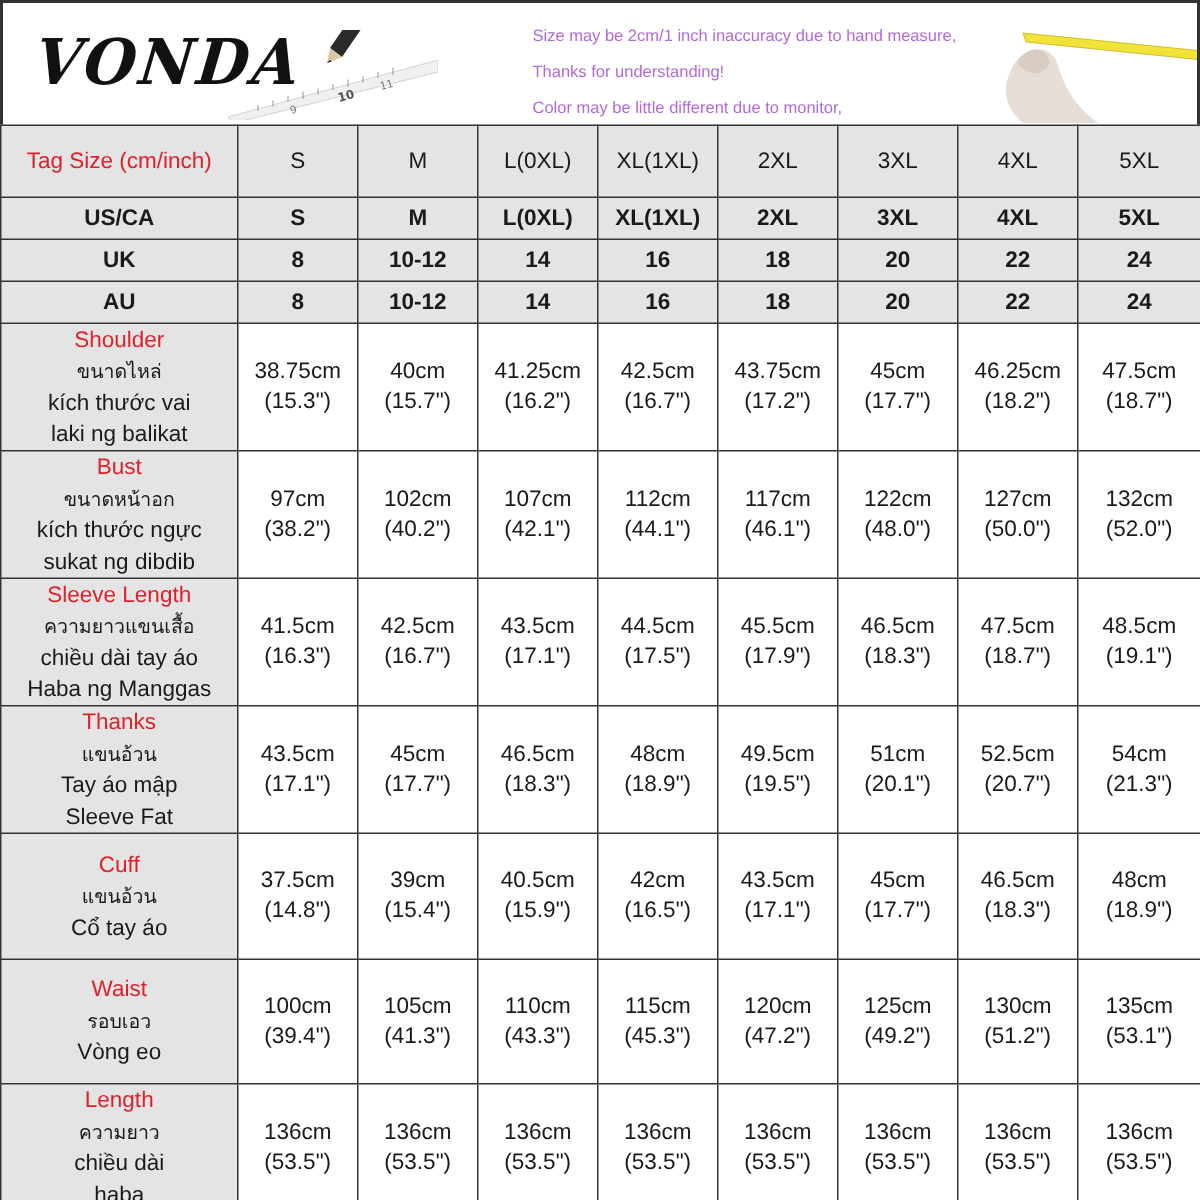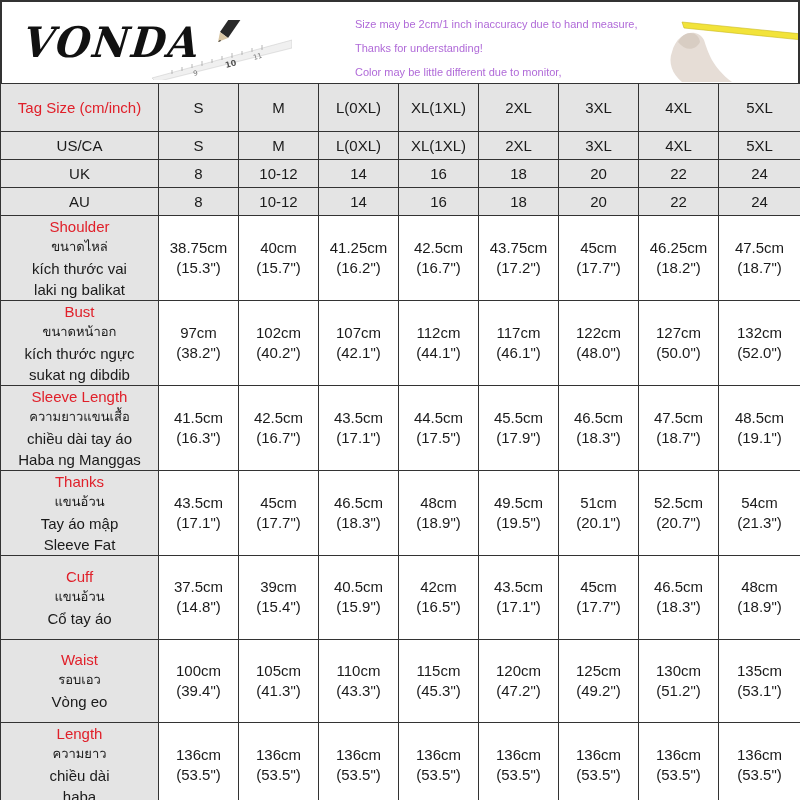--- a/index.html
+++ b/index.html
@@ -11,26 +11,26 @@
   .ruler { position: absolute; left: 140px; top: 18px; width: 150px; height: 60px; }
   .notes { position: absolute; left: 305px; top: 10px; font-size: 11px; line-height: 24px; color: #b06ad8; margin-left: 48px; }
   .hand { position: absolute; left: 640px; top: 10px; width: 160px; height: 70px; }
 
   table { position: absolute; left: 0; top: 83px; width: 800px; border-collapse: collapse; table-layout: fixed; }
   td { border: 1.5px solid #333; text-align: center; vertical-align: middle; font-size: 15px; line-height: 20px; padding: 0; }
   col.c0 { width: 158px; }
   col.cx { width: 80px; }
   col.clast { width: 82px; }
   tr.r-tag td { height: 48px; background: #e4e4e4; font-size: 15px; text-align: center; }
-  tr.r-sz td { height: 28px; background: #e4e4e4; font-size: 15px; }
+  tr.r-sz td { height: 28px; background: #e4e4e4; font-size: 15px; font-weight: bold; }
   tr.r-m td { height: 83.5px; background: #ffffff; }
   tr.r-m td.label { background: #e4e4e4; line-height: 21px; }
   .red { color: #e0202a; }
   .lbl-line { display: block; font-size: 15px; }
-  .thai { font-family: Liberation Mono, monospace; font-size: 13px; }
+  .thai { font-family: Liberation Serif, serif; font-size: 13px; }
   .val { display: block; }
 </style>
 </head>
 <body>
 
 <div class="banner">
   <div class="brand">VONDA</div>
   <svg class="ruler" viewBox="0 0 150 60">
     <polygon points="10,58 150,20 150,28 14,62" fill="#f0f0f0" stroke="#cfcfcf" stroke-width="0.6"></polygon>
     <g stroke="#999" stroke-width="0.7">

